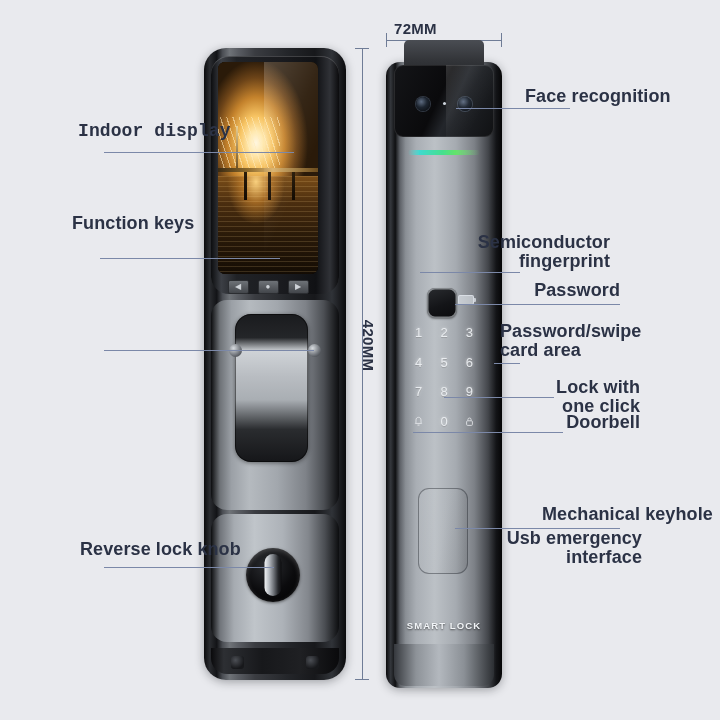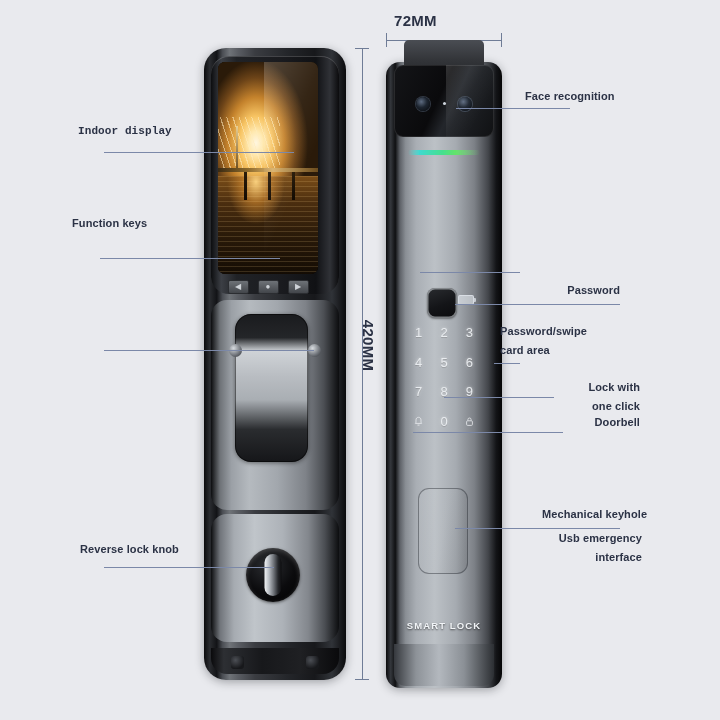--- a/index.html
+++ b/index.html
@@ -8,21 +8,21 @@
     background:#e9eaee;
     font-family:"Liberation Sans", sans-serif;
     overflow:hidden;
     position:relative;
   }
   #stage{position:absolute;inset:0;width:720px;height:720px;}
   .lbl{
     position:absolute;
     color:#2b3245;
     font-weight:bold;
-    font-size:11px;
+    font-size:18px;
     line-height:19px;
     letter-spacing:.1px;
     white-space:pre-line;
   }
   .lbl.r{text-align:right;}
   .lbl.l{text-align:left;}
   .leader{position:absolute;background:#7b88a8;height:1px;}
 
   
   .dim-h{position:absolute;height:1px;background:#6f7c96;}
@@ -244,21 +244,21 @@
     position:absolute;left:8px;top:604px;width:100px;height:42px;
     border-radius:0 0 12px 12px;
     background:linear-gradient(90deg,#35383d 0%,#8d9298 22%,#b3b8be 45%,#8b9096 70%,#2c2f33 100%);
   }
 </style>
 </head>
 <body>
 
 <div id="stage">
 
-  <div class="dim-txt" style="left:394px;top:12px;">72MM</div>
+  <div class="dim-txt" style="left:394px;top:20px;">72MM</div>
   <div class="dim-h" style="left:386px;top:40px;width:116px;"></div>
   <div class="dim-cap" style="left:386px;top:33px;height:14px;"></div>
   <div class="dim-cap" style="left:501px;top:33px;height:14px;"></div>
 
   <div class="dim-v" style="left:362px;top:48px;height:632px;"></div>
   <div class="dim-cap-h" style="left:355px;top:48px;width:14px;"></div>
   <div class="dim-cap-h" style="left:355px;top:679px;width:14px;"></div>
   <div class="dim-txt rot" style="left:338px;top:337px;width:60px;text-align:center;">420MM</div>
 
   <div id="lockA">
@@ -356,20 +356,22 @@
   <div class="leader" style="left:100px;top:258px;width:180px;"></div>
 
   <div class="leader" style="left:104px;top:350px;width:210px;"></div>
 
   <div class="lbl l" style="left:80px;top:540px;width:210px;">Reverse lock knob</div>
   <div class="leader" style="left:104px;top:567px;width:170px;"></div>
 
   <div class="lbl l" style="left:525px;top:87px;width:190px;">Face recognition</div>
   <div class="leader" style="left:456px;top:108px;width:114px;"></div>
 
+  <div class="lbl r" style="left:460px;top:233px;width:150px;">Semiconductor
+fingerprint</div>
   <div class="leader" style="left:490px;top:272px;width:30px;"></div>
   <div class="leader" style="left:420px;top:272px;width:70px;"></div>
 
   <div class="lbl r" style="left:470px;top:281px;width:150px;">Password</div>
   <div class="leader" style="left:455px;top:304px;width:165px;"></div>
 
   <div class="lbl l" style="left:500px;top:322px;width:200px;">Password/swipe
 card area</div>
   <div class="leader" style="left:494px;top:363px;width:26px;"></div>
 

